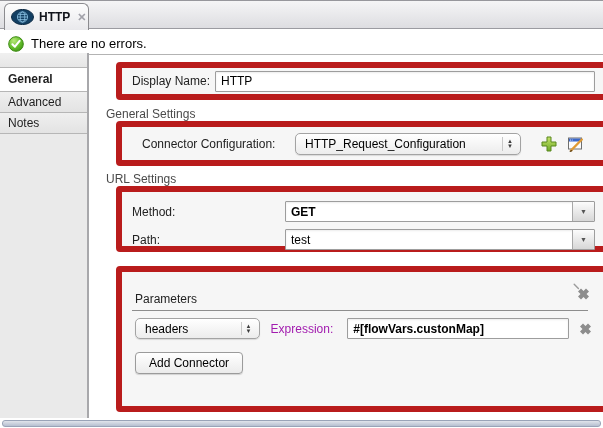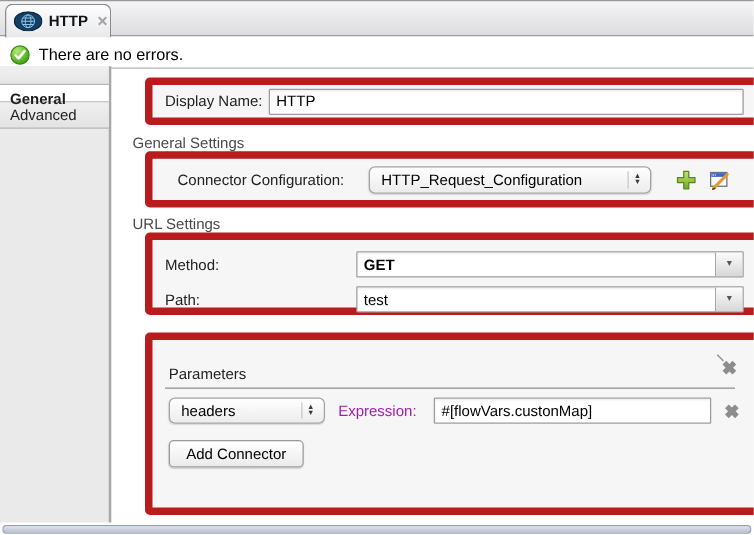--- a/index.html
+++ b/index.html
@@ -37,21 +37,21 @@
   .sidebar {
     position:absolute; left:0; top:53px; width:89px; height:365px;
     background:#eaeaea; border-right:2px solid #a8a8ab;
   }
   .side-spacer { height:15px; border-bottom:1px solid #b6b6b6; background:linear-gradient(#f0f0f0,#e6e6e6); }
   .side-item {
     height:21px; line-height:21px; padding-left:8px; font-size:12px; color:#1f1f1f;
     border-bottom:1px solid #b6b6b6; background:linear-gradient(#efefef,#e3e3e3);
     cursor:default;
   }
-  .side-item.selected { background:#ffffff; font-weight:bold; height:14px; line-height:22px; }
+  .side-item.selected { background:#ffffff; font-weight:bold; height:24px; line-height:22px; }
 
   
   .groupbox {
     position:absolute; left:116px; width:495px;
     background:#f6f6f6; border:6px solid #b91c1c; border-radius:4px;
   }
   .section-title { position:absolute; left:106px; font-size:12px; color:#4a4a4a; }
 
   .row { display:flex; align-items:center; }
   .flabel { font-size:12px; color:#222; }
@@ -107,21 +107,21 @@
   }
   .combo-btn span { font-size:7px; color:#555; }
 
   .box-params { top:266px; height:146px; }
   .params-title { position:absolute; left:13px; top:20px; font-size:12px; color:#222; }
   .params-clear { position:absolute; right:13px; top:11px; }
   .params-sep { position:absolute; left:10px; right:17px; top:38px; border-top:1px solid #8d8d8d; }
   .params-row { position:absolute; left:13px; top:46px; right:10px; display:flex; align-items:center; }
   .popup-type { width:133px; height:21px; }
   .expr-label { margin-left:11px; font-size:12px; color:#a21caf; }
-  .expr-input { width:242px; margin-left:14px; }
+  .expr-input { width:242px; margin-left:14px;font-weight:bold; }
   .row-delete { margin-left:8px; }
   .mac-button {
     position:absolute; left:13px; top:80px; height:22px; padding:0 13px;
     border:1px solid #9b9b9b; border-radius:4px;
     background:linear-gradient(#ffffff,#ebebeb);
     box-shadow:0 1px 1px rgba(0,0,0,0.15);
     font-size:12px; color:#000; font-family:"Liberation Sans", sans-serif;
   }
 
   
@@ -167,20 +167,21 @@
       <path d="M4.4 8.3 L6.9 10.7 L11.6 4.9" stroke="#ffffff" stroke-width="2.1" fill="none" stroke-linecap="round" stroke-linejoin="round"></path>
     </svg>
   </span>
   <span class="status-text">There are no errors.</span>
 </div>
 
 <div class="sidebar">
   <div class="side-spacer"></div>
   <div class="side-item selected">General</div>
   <div class="side-item">Advanced</div>
+  <div class="side-item">Notes</div>
 </div>
 
 <div class="groupbox box-display">
   <span class="flabel">Display Name:</span>
   <input class="text-input" type="text" value="HTTP" style="">
 </div>
 
 <div class="section-title" style="top:107px">General Settings</div>
 <div class="groupbox box-general">
   <span class="flabel">Connector Configuration:</span>

